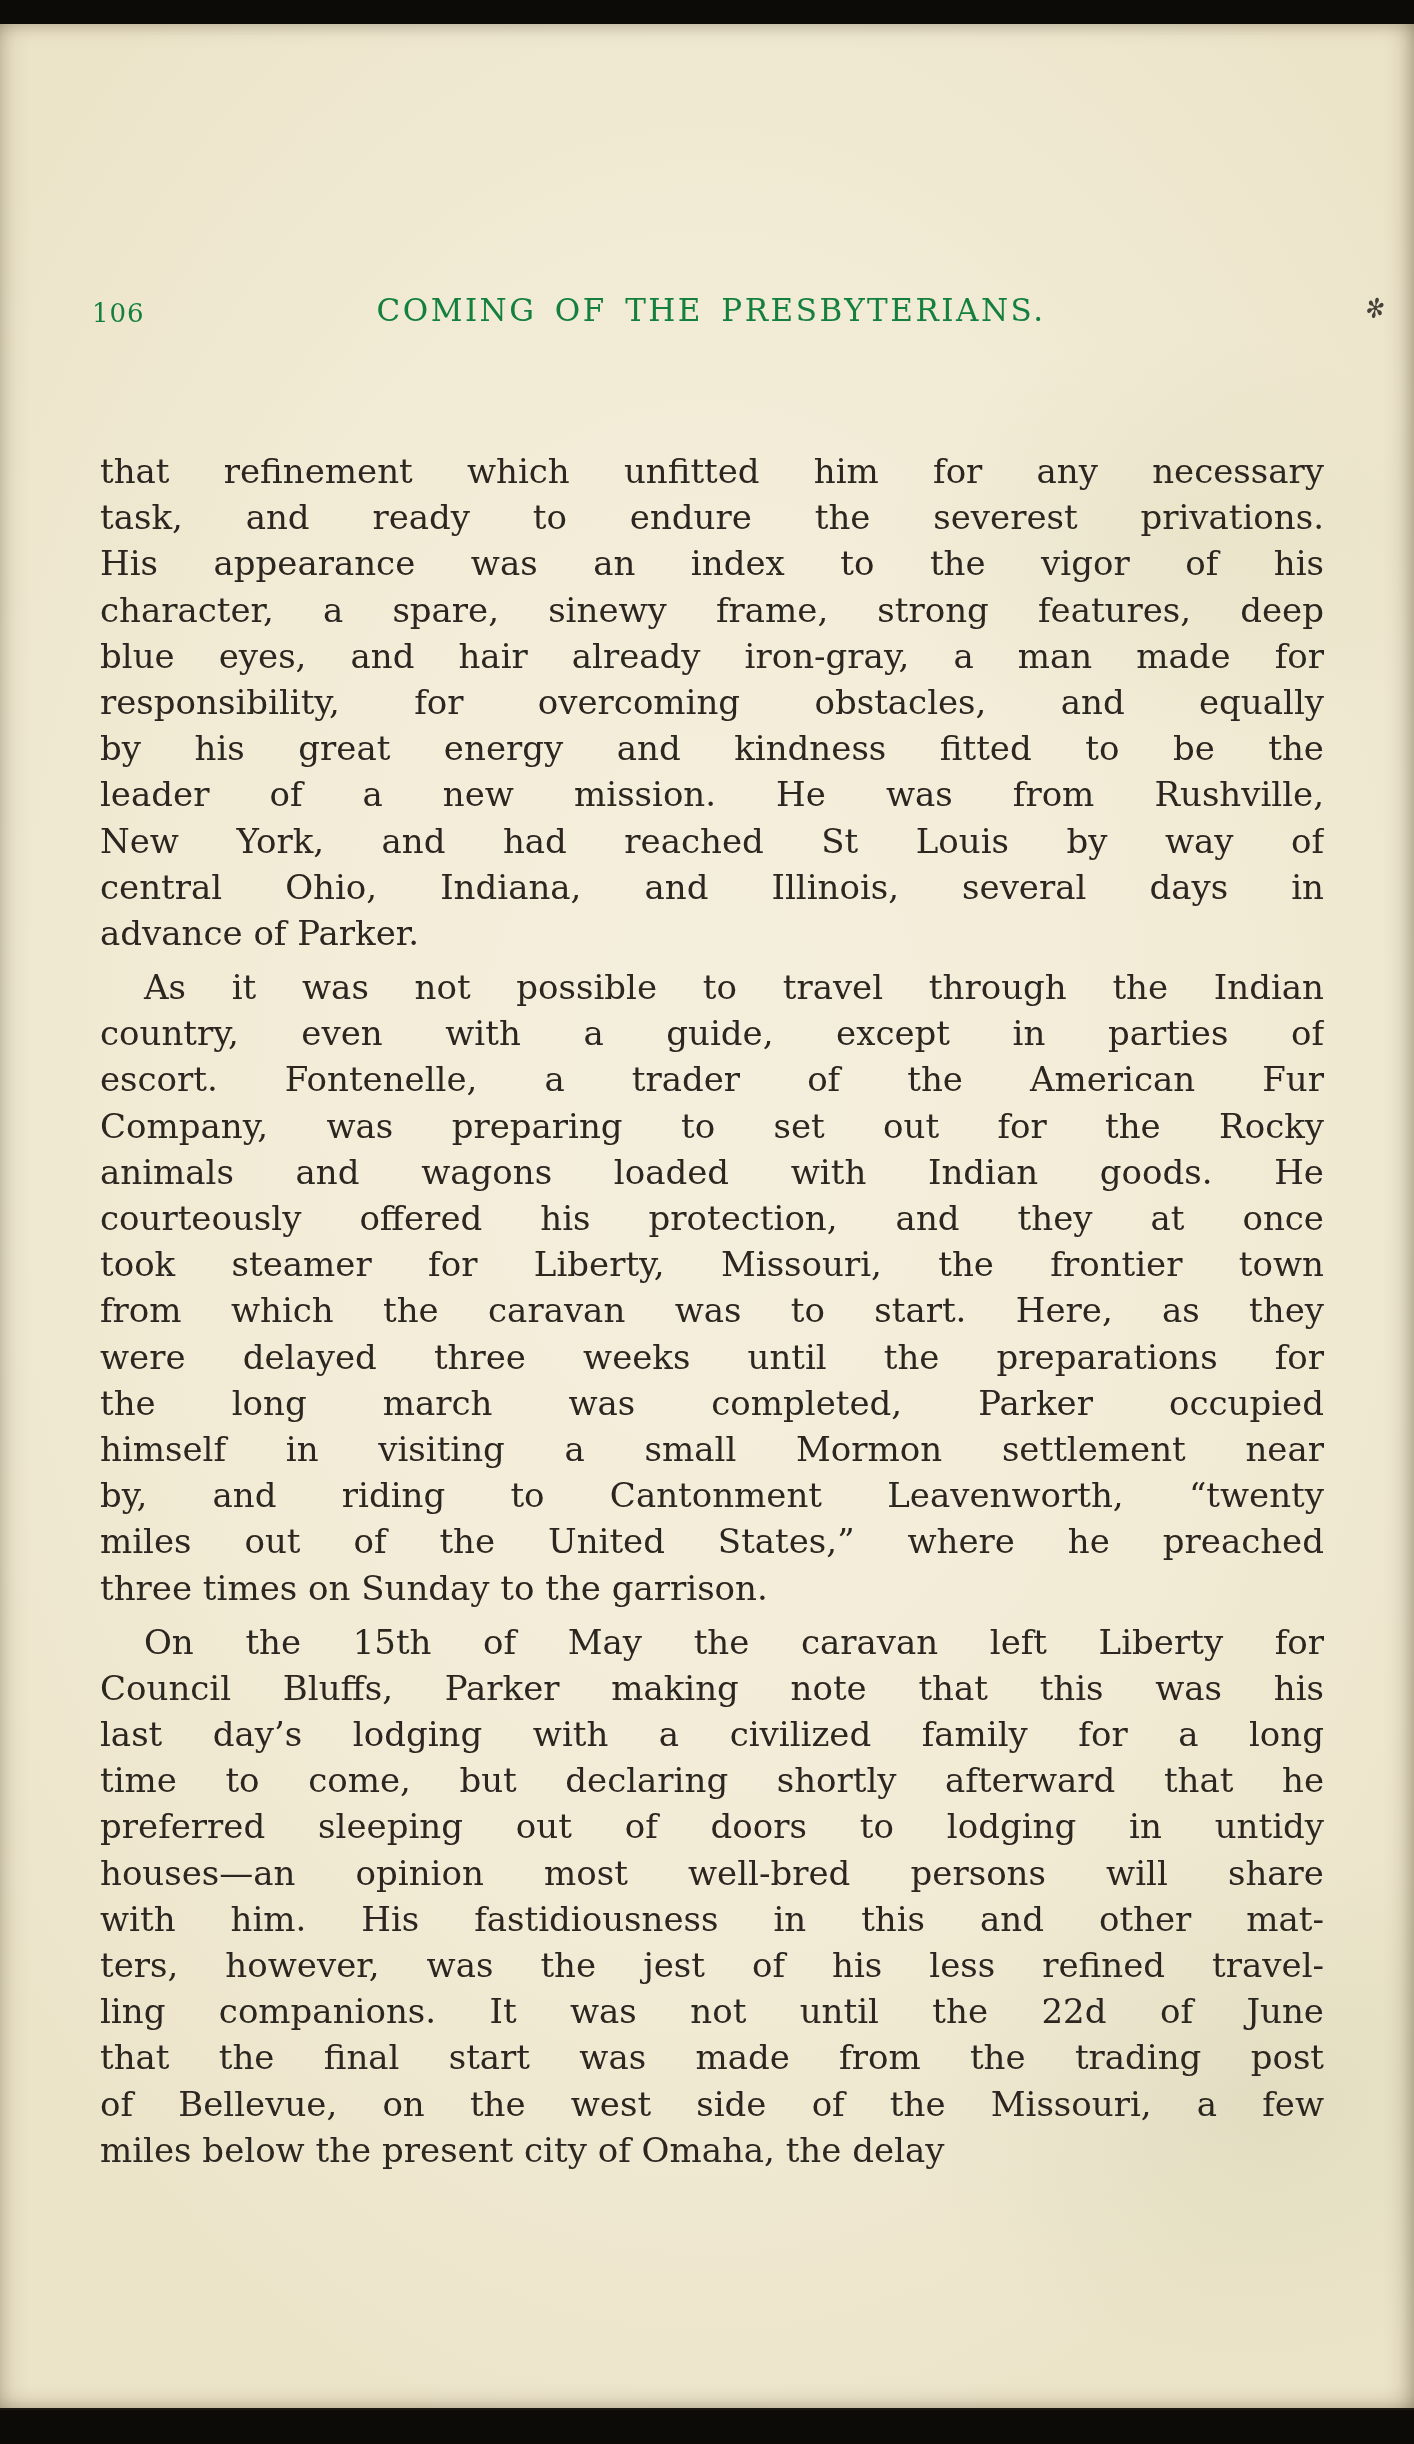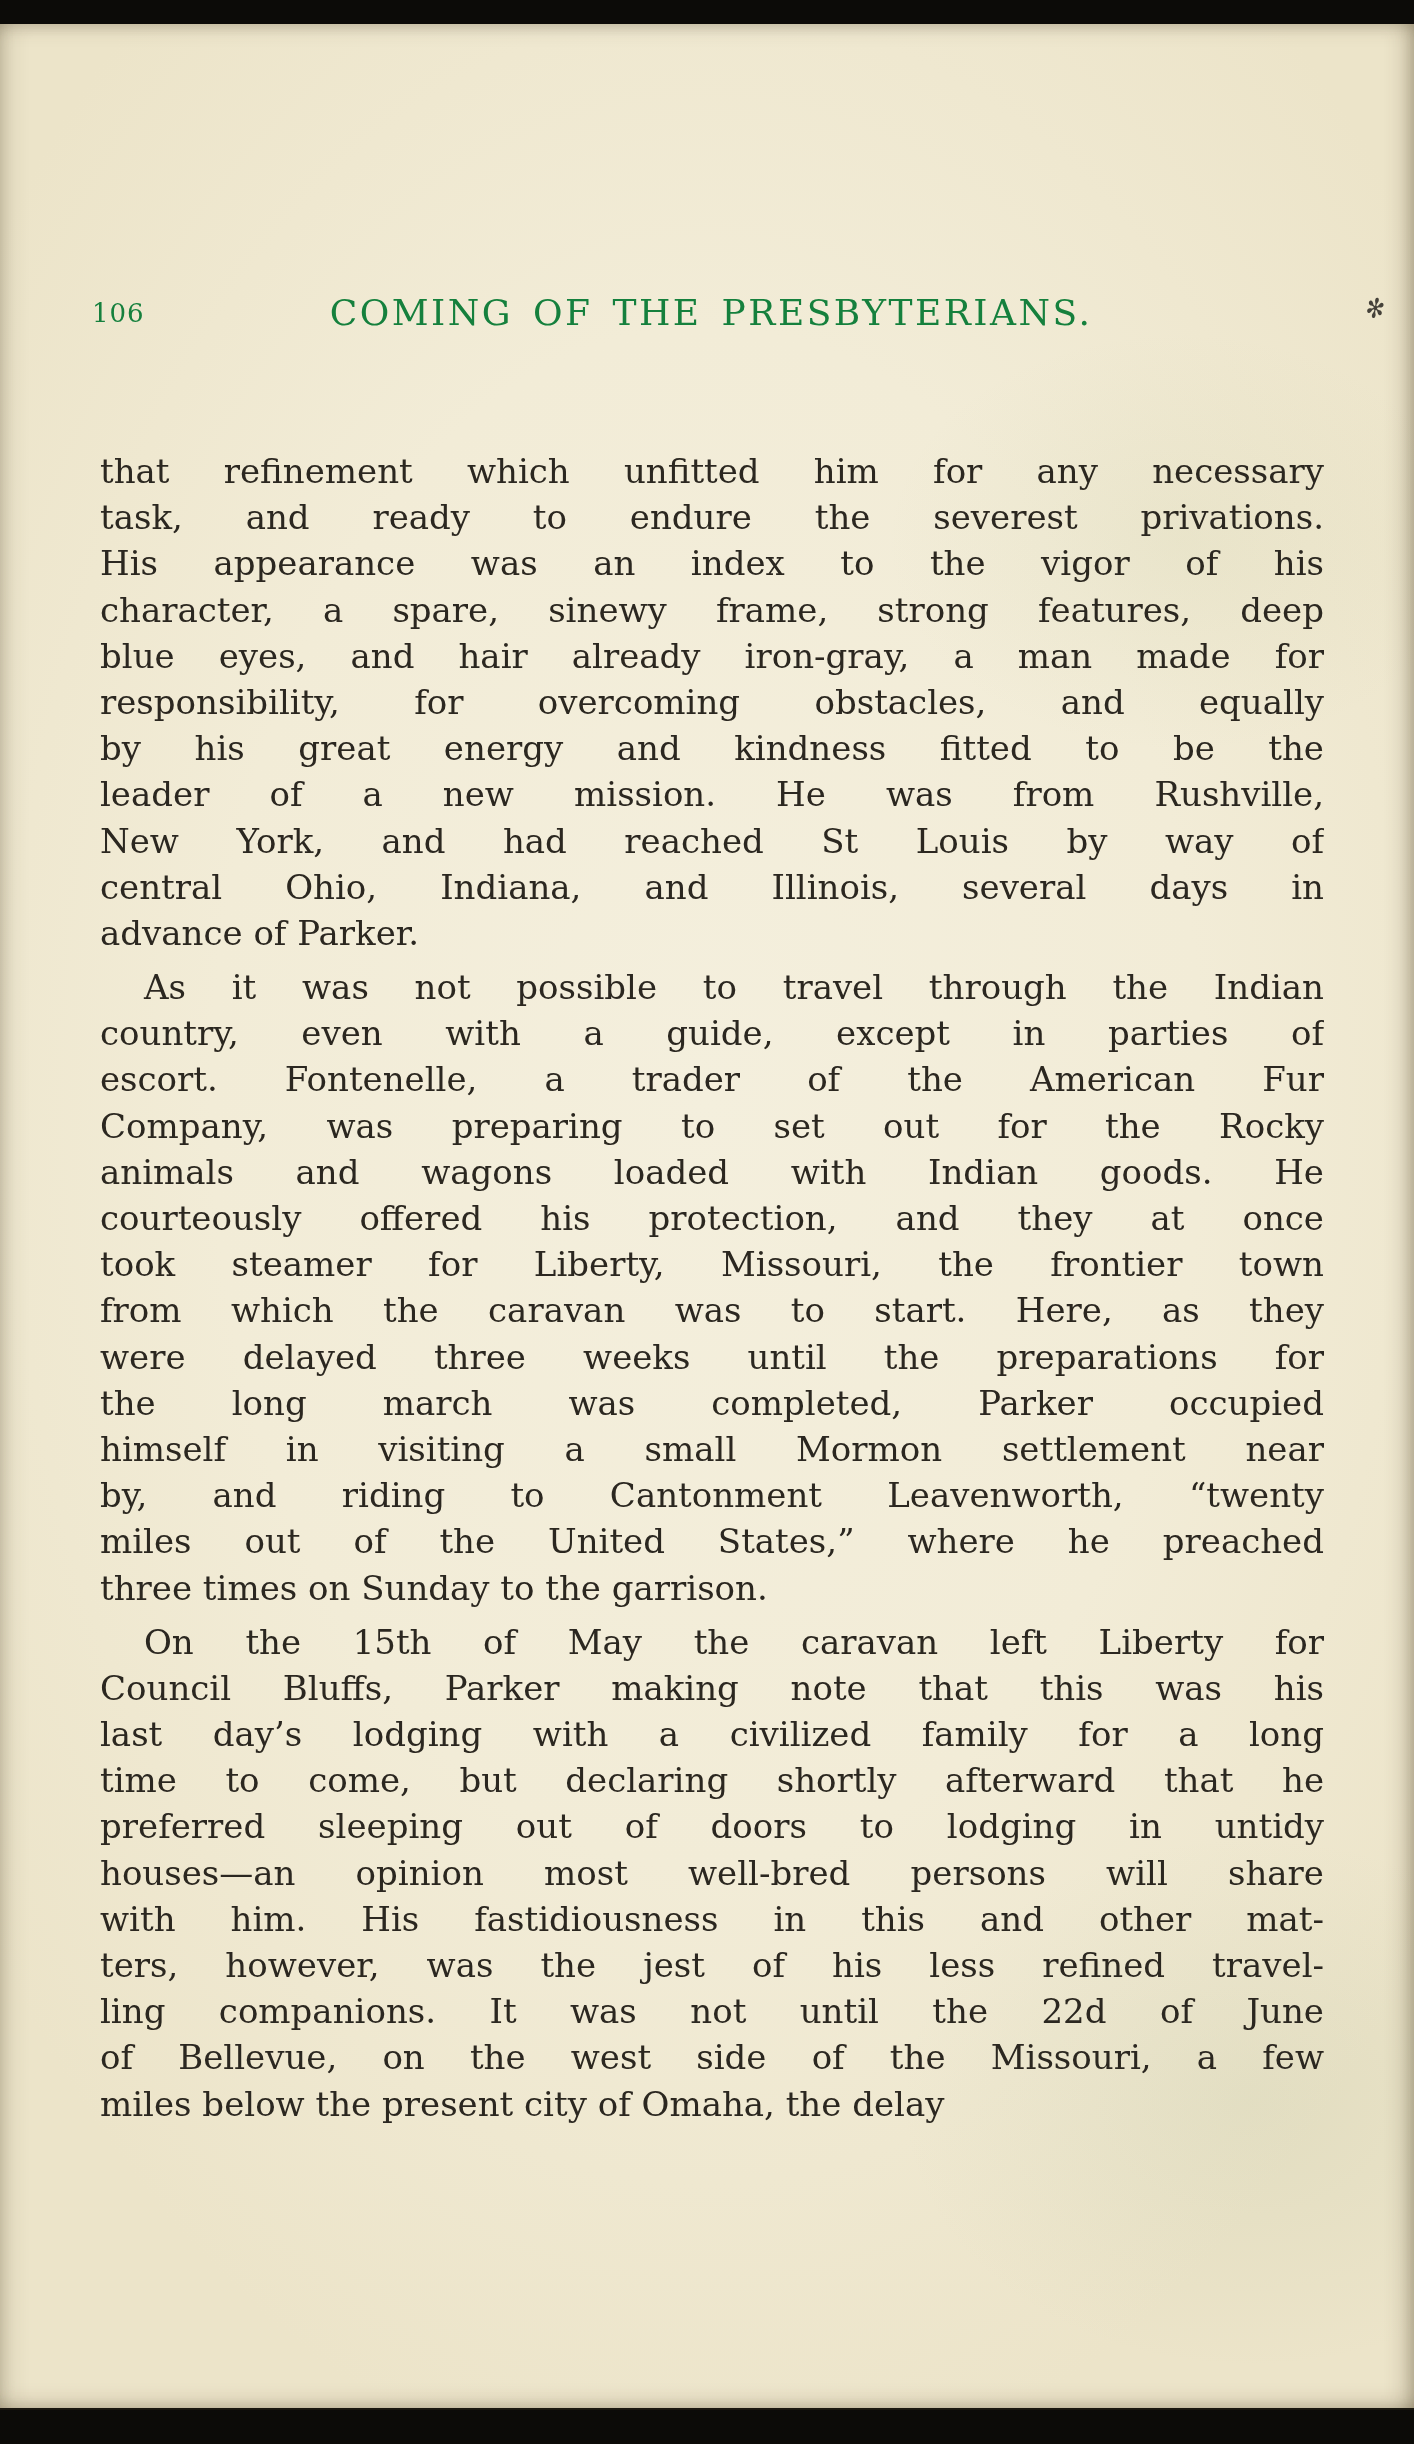--- a/index.html
+++ b/index.html
@@ -55,21 +55,21 @@
     top: 6px;
     font-size: 26px;
     letter-spacing: 1px;
   }
   .running-header {
     position: absolute;
     left: 0;
     right: 0;
     top: 0;
     text-align: center;
-    font-size: 36px;
+    font-size: 31px;
     letter-spacing: 2.5px;
     word-spacing: 6px;
   }
   .ink-mark {
     position: absolute;
     left: 1366px;
     top: 296px;
     z-index: 2;
     font-size: 22px;
     color: #33302a;
@@ -148,16 +148,17 @@
     <div class="paragraph">
       <div class="line indent">On the 15th of May the caravan left Liberty for</div>
       <div class="line">Council Bluffs, Parker making note that this was his</div>
       <div class="line">last day’s lodging with a civilized family for a long</div>
       <div class="line">time to come, but declaring shortly afterward that he</div>
       <div class="line">preferred sleeping out of doors to lodging in untidy</div>
       <div class="line">houses—an opinion most well-bred persons will share</div>
       <div class="line">with him.  His fastidiousness in this and other mat-</div>
       <div class="line">ters, however, was the jest of his less refined travel-</div>
       <div class="line">ling companions.  It was not until the 22d of June</div>
+      <div class="line">that the final start was made from the trading post</div>
       <div class="line">of Bellevue, on the west side of the Missouri, a few</div>
       <div class="line last">miles below the present city of Omaha, the delay</div>
     </div>
   </div>
 
 </body></html>

